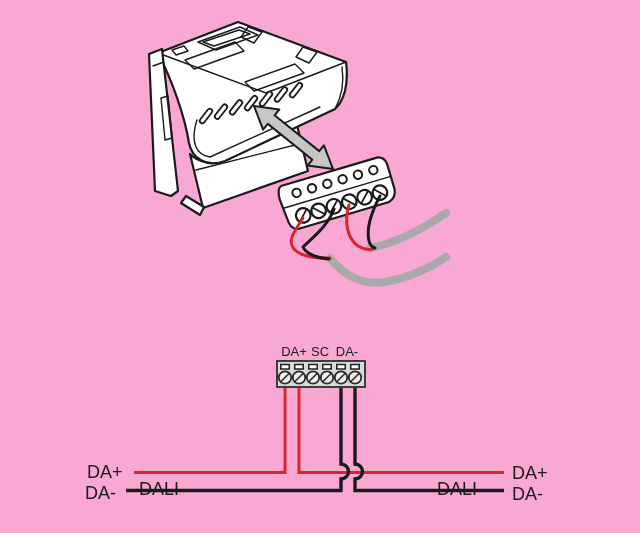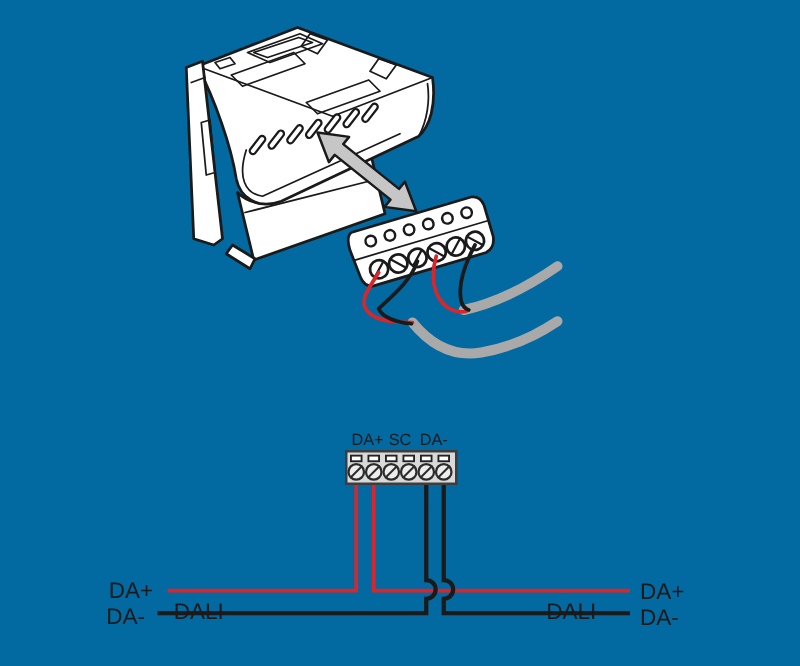--- a/index.html
+++ b/index.html
@@ -1,16 +1,16 @@
 <!DOCTYPE html>
 <html><head>
 <meta charset="utf-8">
 <style>
   html,body{margin:0;padding:0;background:#ffffff;}
-  .page{position:relative;width:640px;height:533px;background:#0369a1;overflow:hidden;
+  .page{position:relative;width:640px;height:533px;background:#f9a8d4;overflow:hidden;
         font-family:"Liberation Sans",sans-serif;}
   svg text{font-family:"Liberation Sans",sans-serif;fill:#1a1a1a;}
   .ln{stroke:#1a1a1a;stroke-width:2.2;fill:#fff;stroke-linejoin:round;stroke-linecap:round;}
   .thin{stroke:#1a1a1a;stroke-width:1.4;fill:none;stroke-linejoin:round;stroke-linecap:round;}
   .staple{stroke:#1a1a1a;stroke-width:1.8;fill:#fff;}
   .hole{stroke:#1a1a1a;stroke-width:2;fill:#fff;}
   .screw{stroke:#1a1a1a;stroke-width:2.2;fill:#fff;}
   .slash{stroke:#1a1a1a;stroke-width:1.8;fill:none;stroke-linecap:round;}
   .busline{fill:none;stroke-linejoin:miter;}
   .t18{font-size:18px;}

